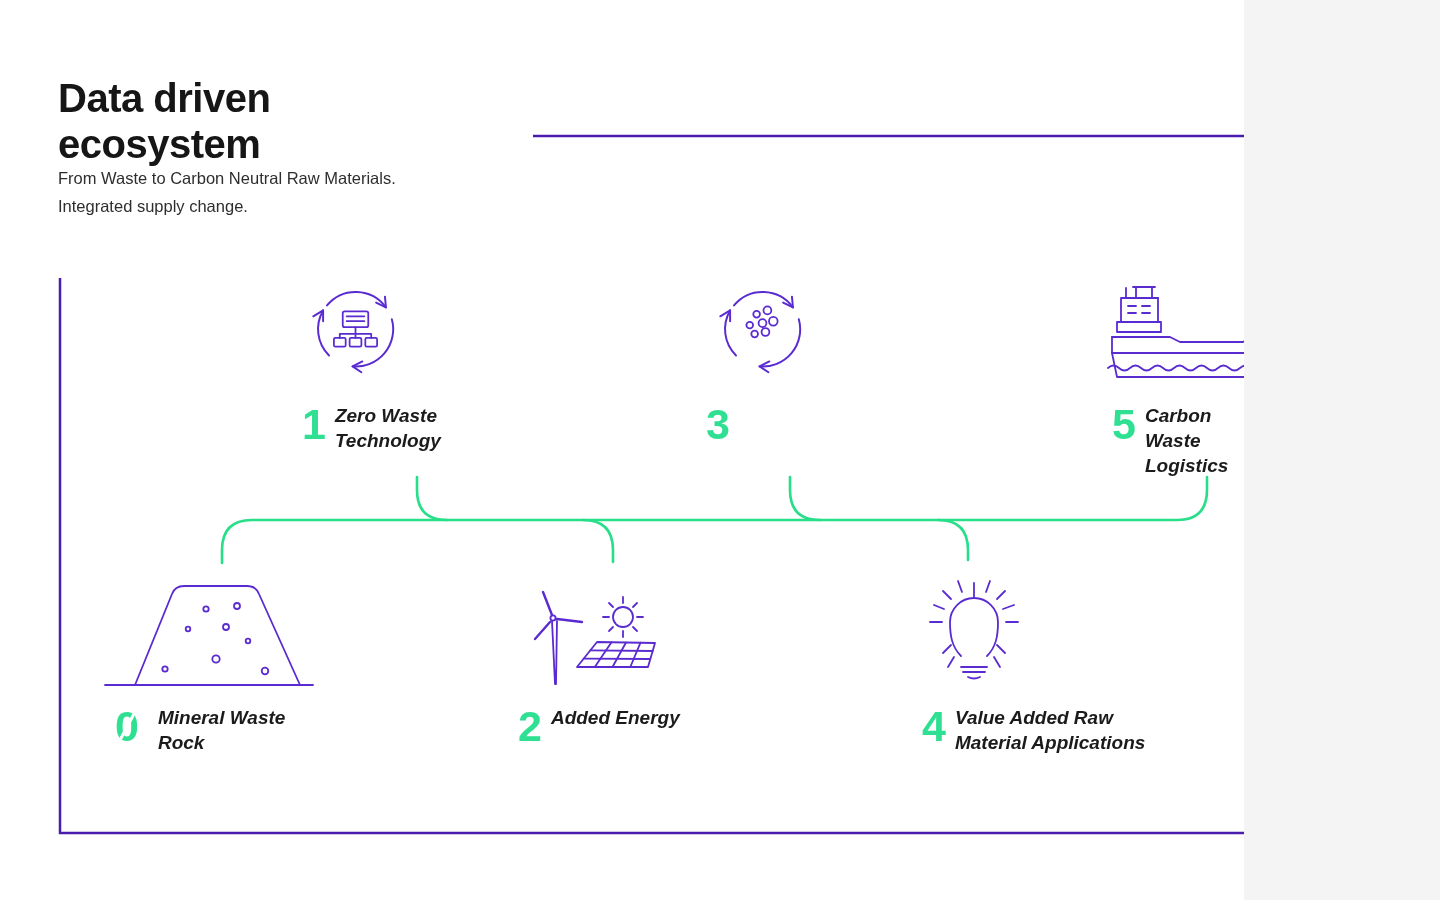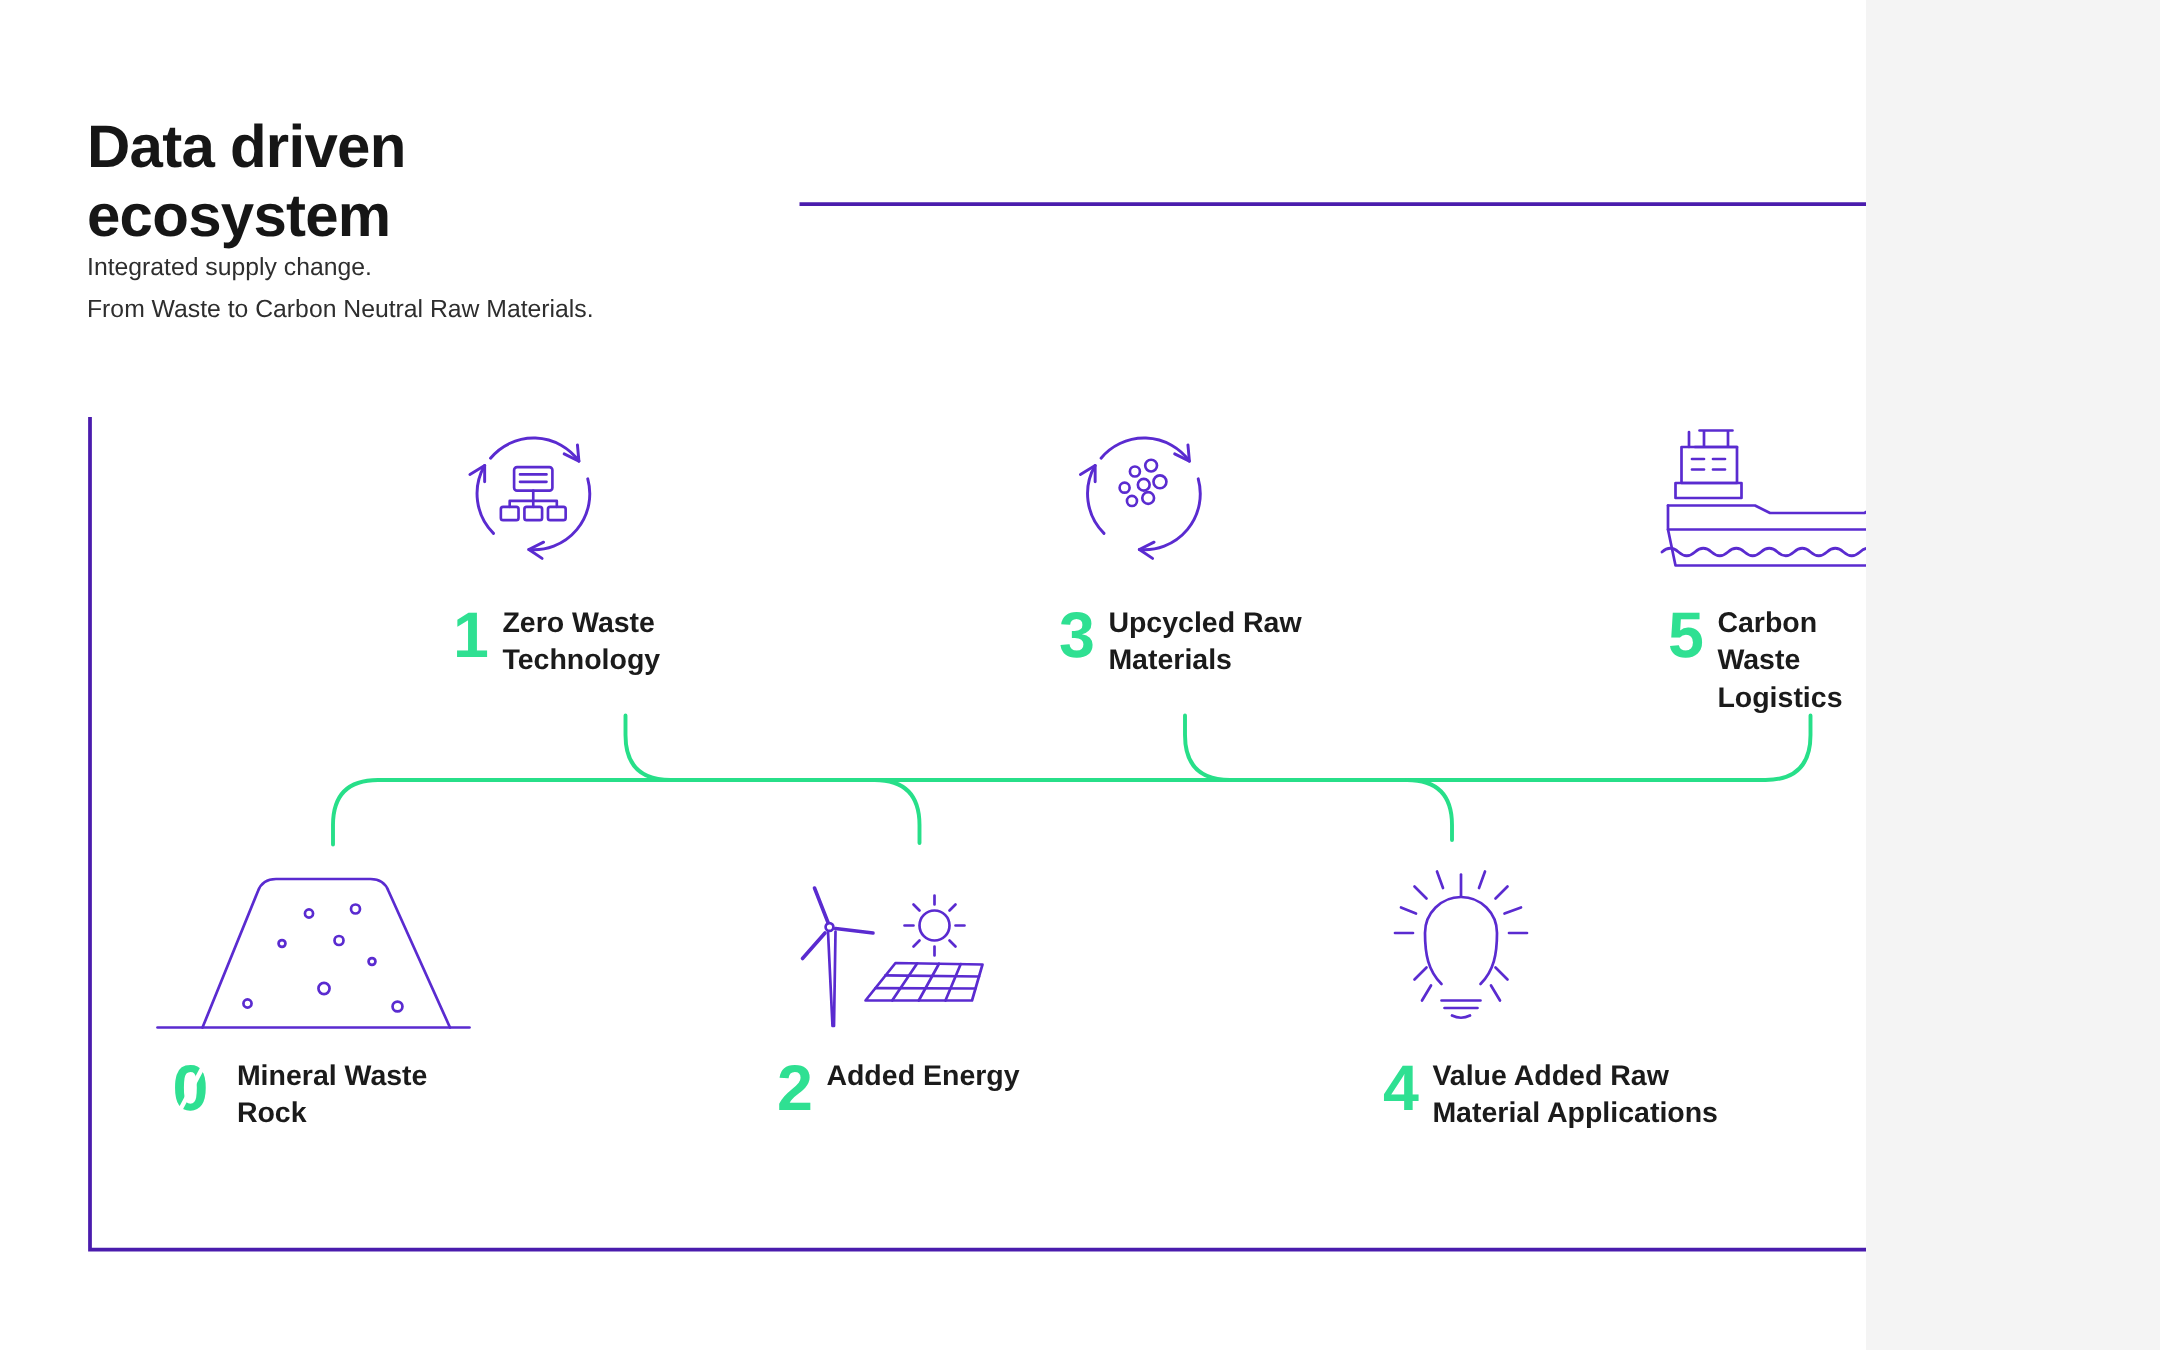--- a/index.html
+++ b/index.html
@@ -27,31 +27,31 @@
     letter-spacing:-1px;
   }
   .zero-slash{
     position:absolute;left:11px;top:5px;width:3px;height:34px;
     background:#ffffff;transform:rotate(28deg);
   }
   .lbl{
     padding-top:1px;
     font-size:19px;line-height:25px;font-weight:700;color:#1b1b1b;
   }
-  .lbl span{display:block;}
+  .lbl span{display:block;font-style:italic;}
 </style>
 </head>
 <body>
 
 <div class="canvas">
 
   <h1 class="abs title">Data driven ecosystem</h1>
   <div class="abs subtitle">
+    <span style="display:block;">From Waste to Carbon Neutral Raw Materials.</span>
     <span style="display:block;">Integrated supply change.</span>
-    <span style="display:block;">From Waste to Carbon Neutral Raw Materials.</span>
   </div>
 
   <svg class="abs" style="left:0;top:0;" width="1440" height="900" viewBox="0 0 1440 900">
     <path d="M533,136 H1285 Q1380,136 1380,231 V833 H60 V278" fill="none" stroke="#4A1CAD" stroke-width="2.5" stroke-linejoin="miter"></path>
   </svg>
 
   <svg class="abs" style="left:0;top:0;" width="1440" height="900" viewBox="0 0 1440 900">
     <g fill="none" stroke="#27DF89" stroke-width="2.6" stroke-linecap="round">
       <path d="M222,563 V550 Q222,520 252,520 H1177 Q1207,520 1207,490 V477"></path>
       <path d="M417,477 V490 Q417,520 447,520"></path>
@@ -182,24 +182,20 @@
   <div class="abs caption" style="left:518px;top:704px;">
     <span class="num">2</span>
     <span class="lbl">
       <span>Added Energy</span>
       <span></span>
     </span>
   </div>
 
   <div class="abs caption" style="left:706px;top:402px;">
     <span class="num">3</span>
-    <span class="lbl">
-      <span>Upcycled Raw</span>
-      <span>Materials</span>
-    </span>
   </div>
 
   <div class="abs caption" style="left:922px;top:704px;">
     <span class="num">4</span>
     <span class="lbl">
       <span>Value Added Raw</span>
       <span>Material Applications</span>
     </span>
   </div>
 

